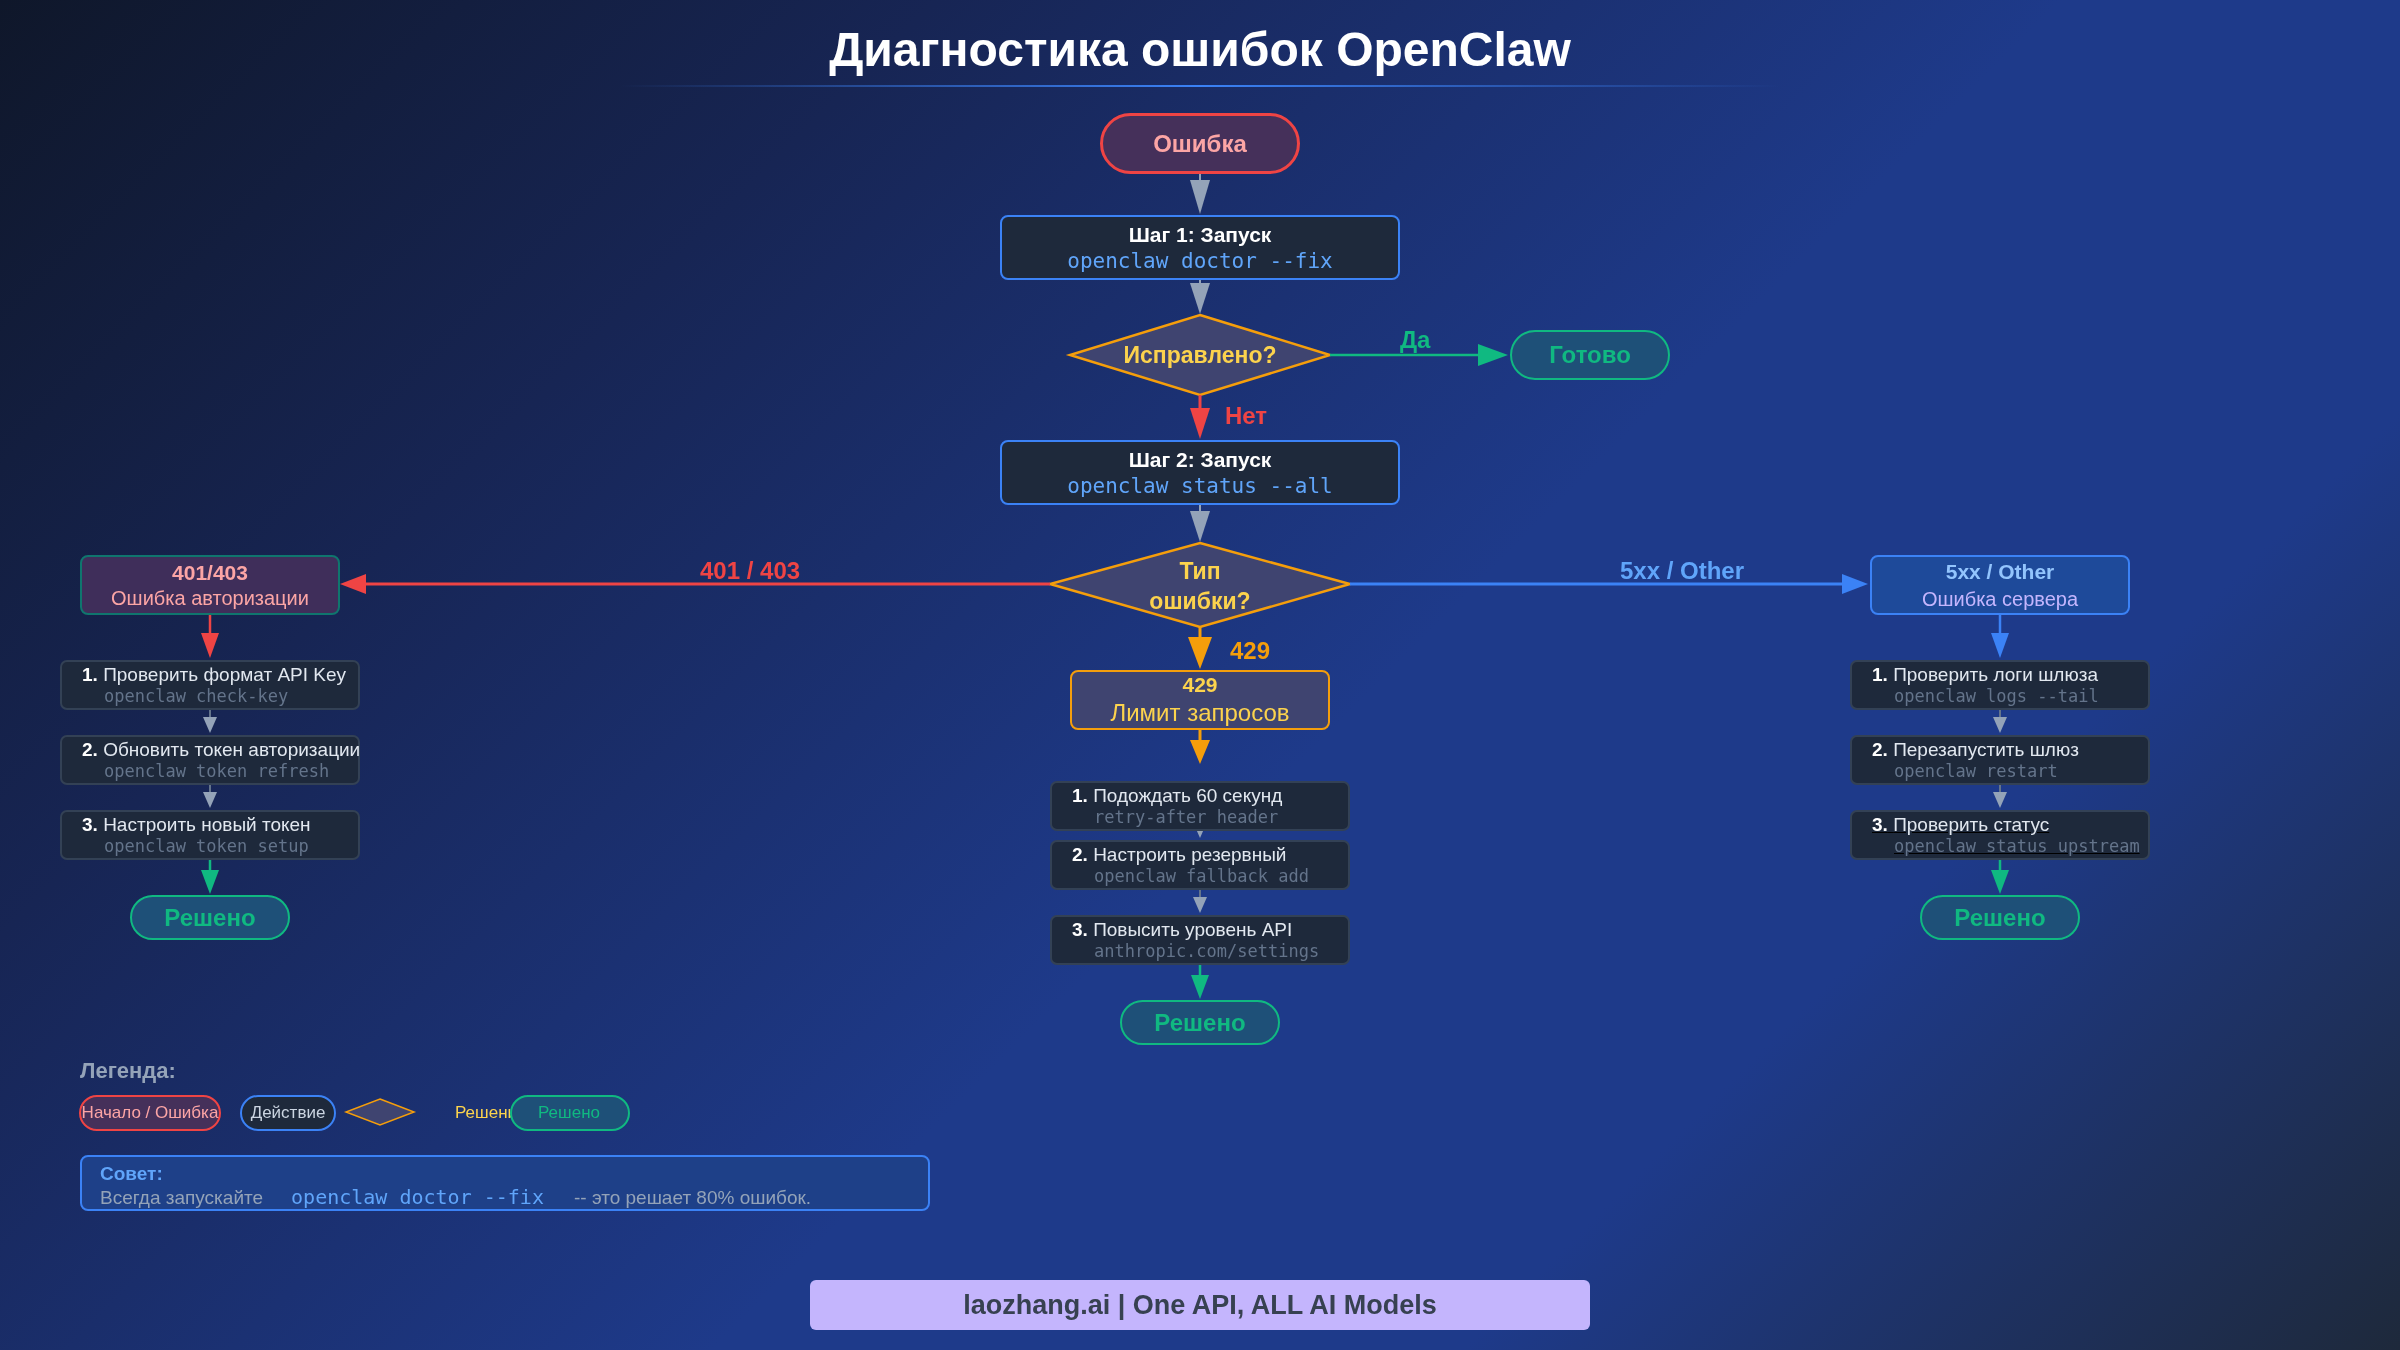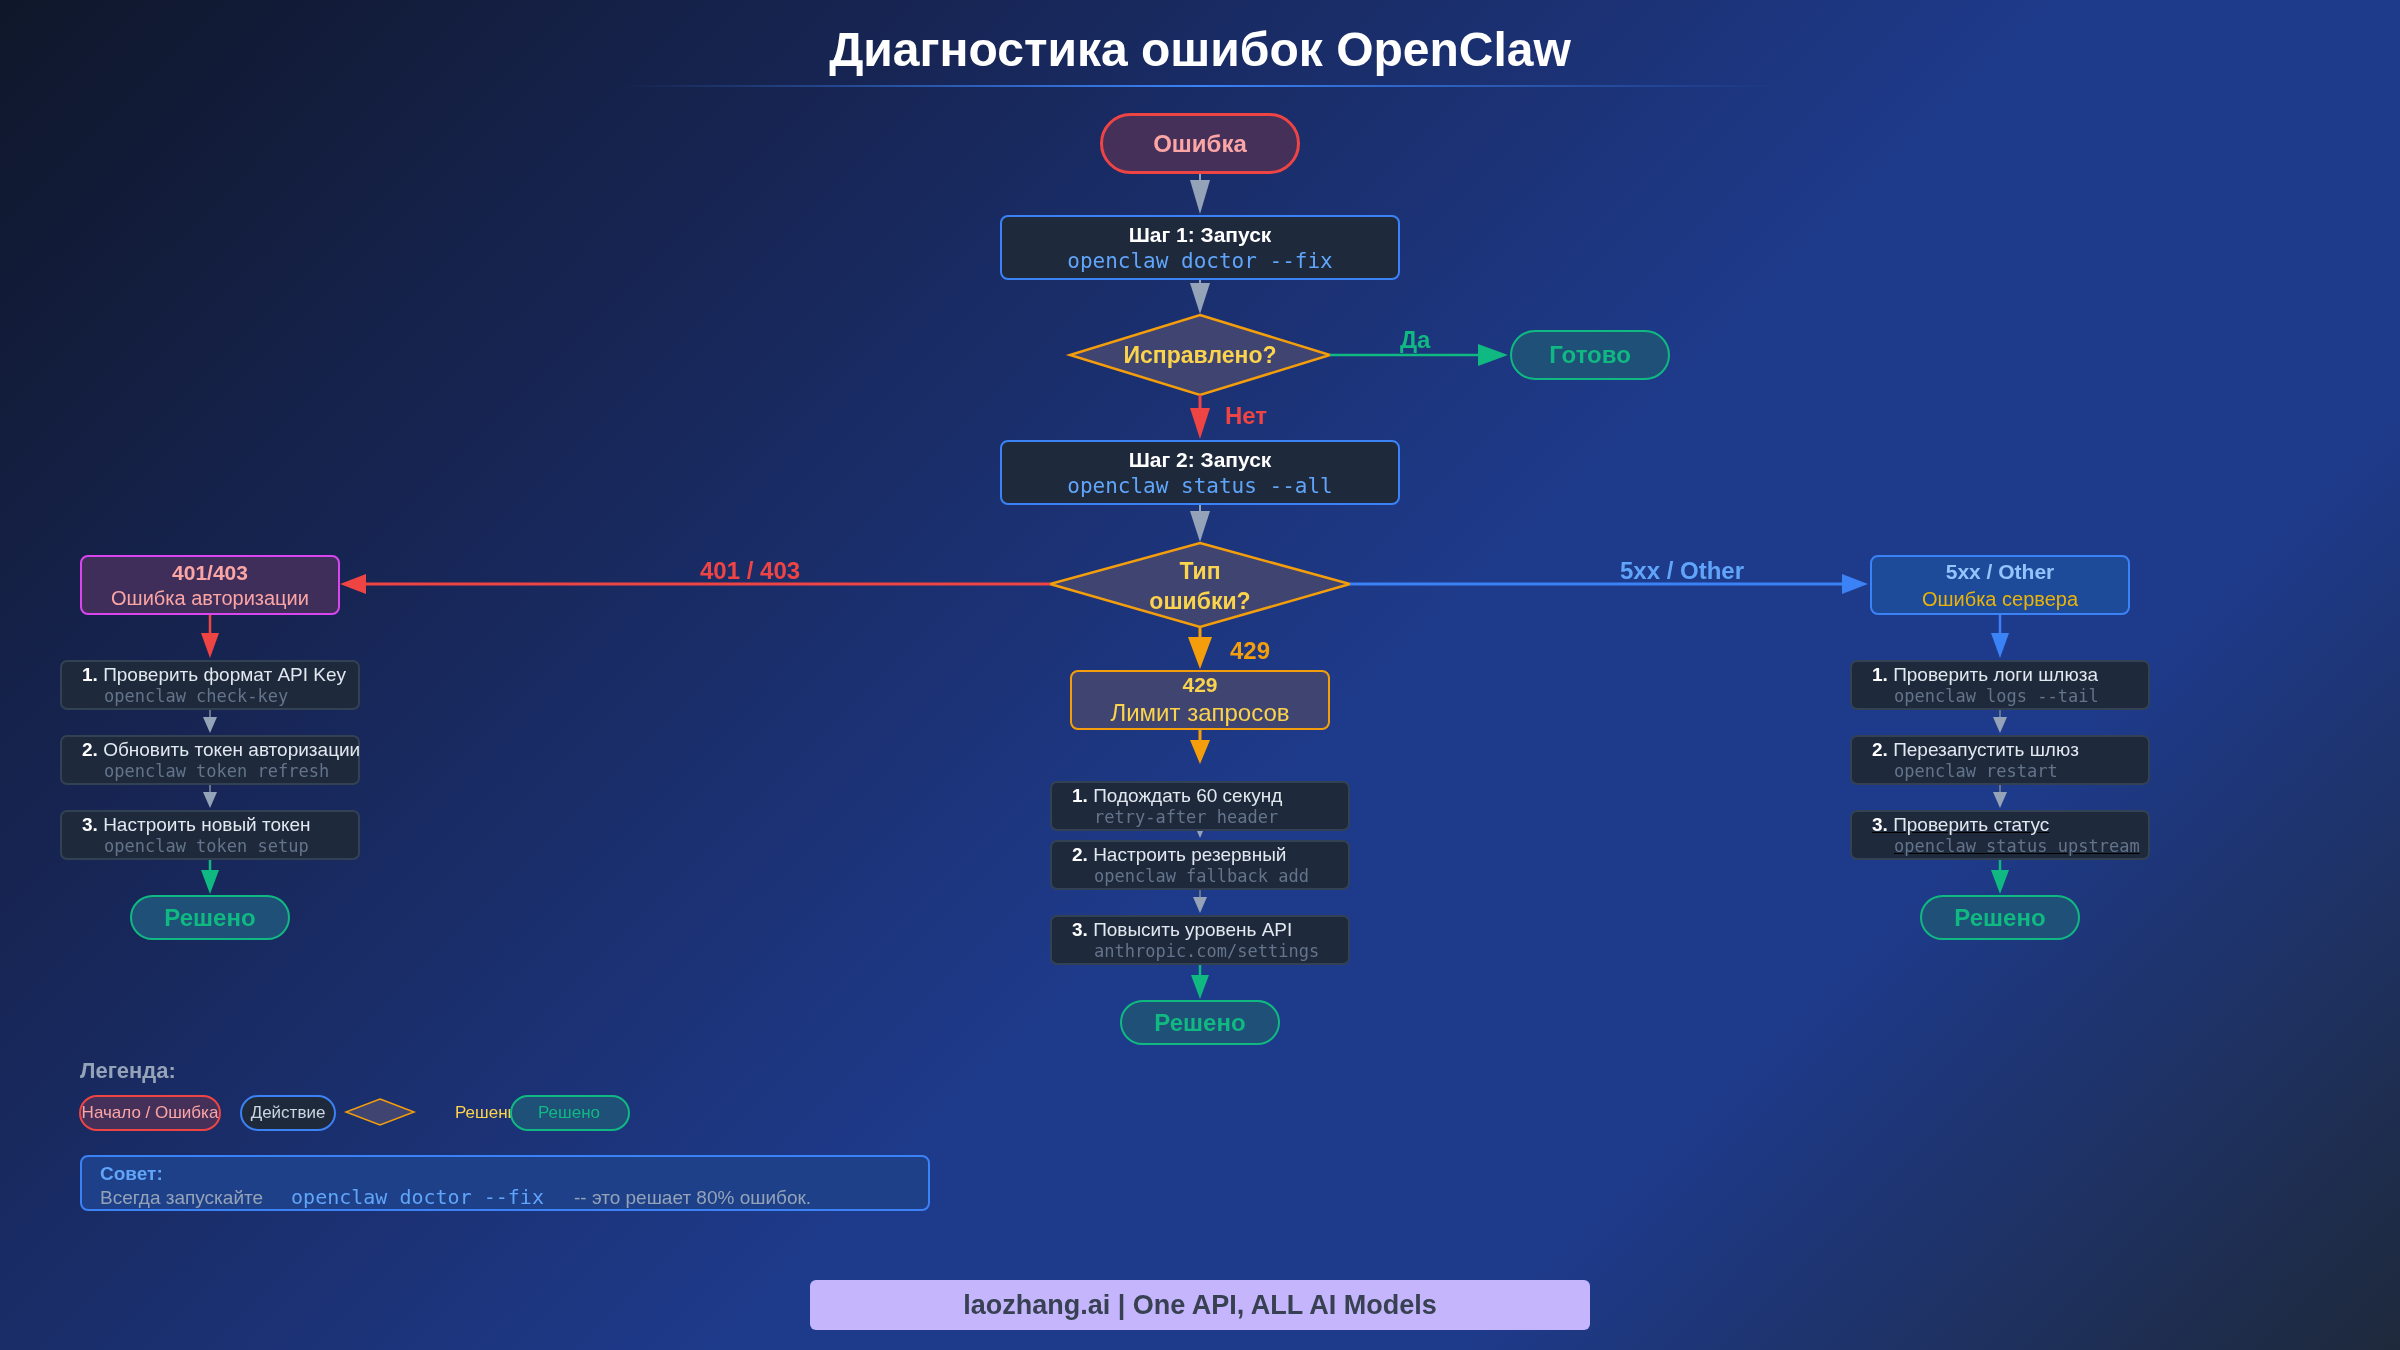--- a/index.html
+++ b/index.html
@@ -24,29 +24,29 @@
   .pill.err { background:#45305a; border:3px solid #ef4444; color:#fca5a5; }
   .pill.ok { background:#1e5078; border:2px solid #10b981; color:#10b981; }
   .box {
     position:absolute; box-sizing:border-box; border-radius:8px;
     display:flex; flex-direction:column; align-items:center; justify-content:center;
     text-align:center;
   }
   .box.action { background:#1e293b; border:2px solid #3b82f6; }
   .box .h { color:#ffffff; font-weight:bold; font-size:21px; }
   .box .c { color:#60a5fa; font-family:"DejaVu Sans Mono", monospace; font-size:21px; margin-top:2px; }
-  .box.auth { background:#3f2e5a; border:2px solid #d946ef; }
+  .box.auth { background:#3f2e5a; border:2px solid #0f766e; }
   .box.auth .h { color:#fca5a5; font-size:21px; }
   .box.auth .s { color:#fca5a5; font-size:20px; margin-top:2px; }
   .box.rate { background:#3f4470; border:2px solid #f59e0b; }
   .box.rate .h { color:#fcd34d; font-size:21px; }
   .box.rate .s { color:#fcd34d; font-size:24px; margin-top:2px; }
   .box.srv { background:#1e4a9a; border:2px solid #3b82f6; }
   .box.srv .h { color:#93c5fd; font-size:21px; }
-  .box.srv .s { color:#eab308; font-size:20px; margin-top:4px; }
+  .box.srv .s { color:#c4b5fd; font-size:20px; margin-top:4px; }
   .step {
     position:absolute; box-sizing:border-box; width:300px; height:50px;
     background:#1e293b; border:2px solid #334155; border-radius:7px;
     padding:2px 0 0 20px;
   }
   .step .t { color:#e2e8f0; font-size:19px; white-space:nowrap; }
   .step .t b { color:#ffffff; }
   .step .m { color:#64748b; font-family:"DejaVu Sans Mono", monospace; font-size:17px; padding-left:22px; white-space:nowrap; }
   .diamond-label {
     position:absolute; text-align:center; color:#fcd34d; font-weight:bold; font-size:23px; line-height:30px;

